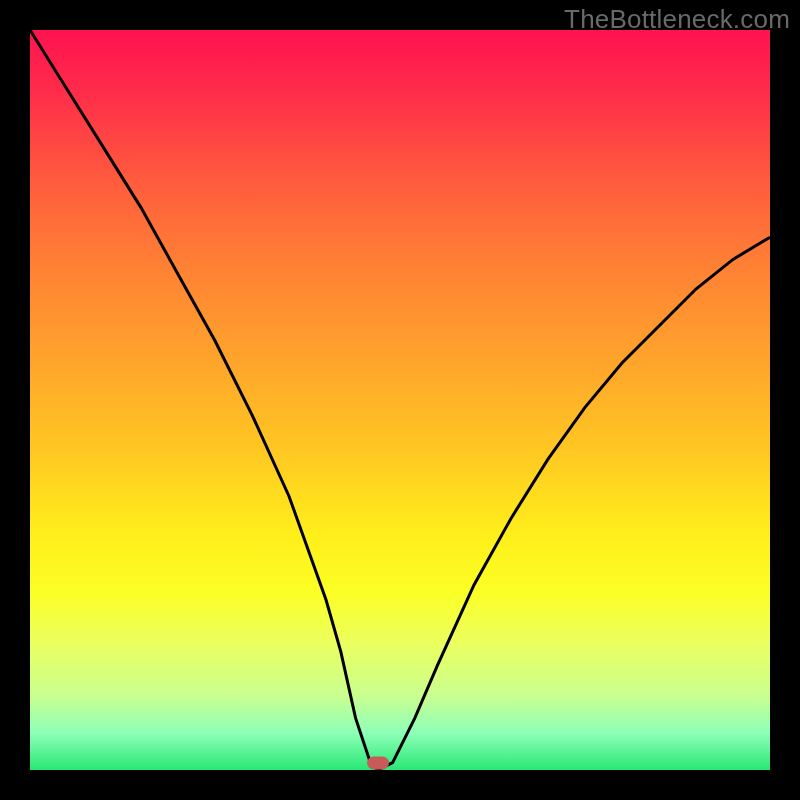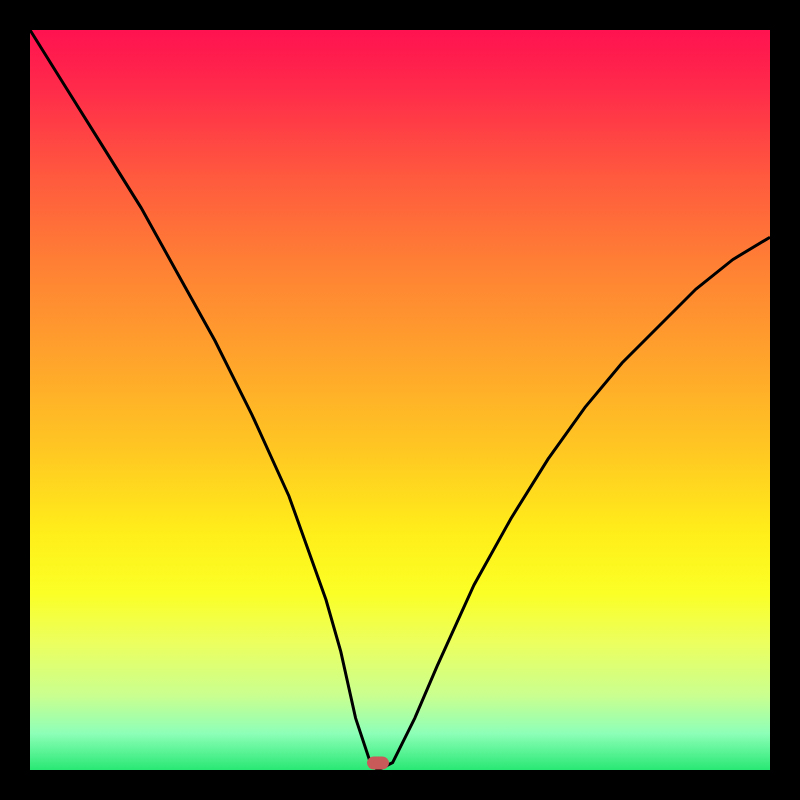--- a/index.html
+++ b/index.html
@@ -67,20 +67,21 @@
     background: #c85a5a;
     z-index: 2;
     transform: translate(-50%, -50%);
   }
 </style>
 </head>
 <body>
 
 <div class="frame">
 
+  <div class="watermark">TheBottleneck.com</div>
 
   <div class="plot">
 
     <svg class="curve" viewBox="0 0 740 740" preserveAspectRatio="none">
       <path id="curve-path" d="M0.0 0.0 L37.0 59.2 L74.0 118.4 L111.0 177.6 L148.0 244.2 L185.0 310.8 L222.0 384.8 L259.0 466.2 L296.0 569.8 L310.8 621.6 L325.6 688.2 L340.4 732.6 L347.8 740.0 L362.6 732.6 L384.8 688.2 L407.0 636.4 L444.0 555.0 L481.0 488.4 L518.0 429.2 L555.0 377.4 L592.0 333.0 L629.0 296.0 L666.0 259.0 L703.0 229.4 L740.0 207.2" fill="none" stroke="#000" stroke-width="3"></path>
     </svg>
 
     <div id="marker" class="marker" style="left: 347.8px; top: 732.6px;"></div>
 
   </div>

